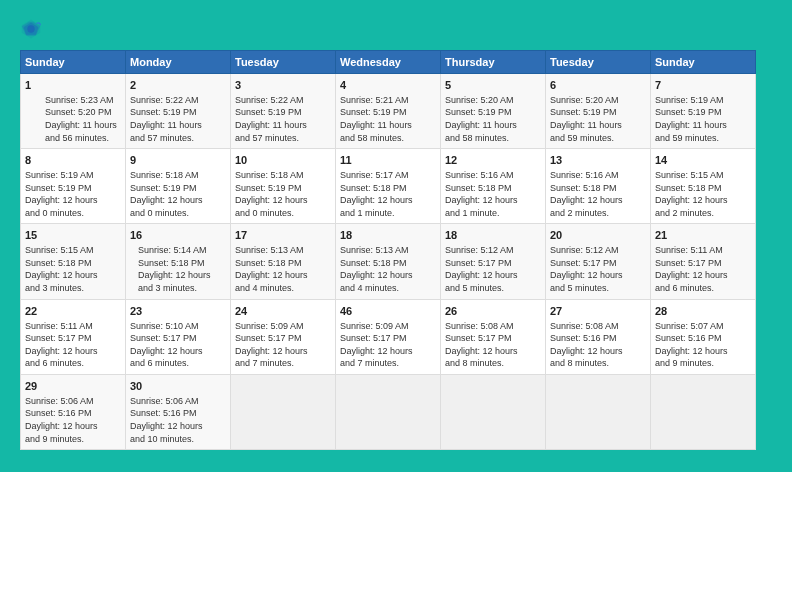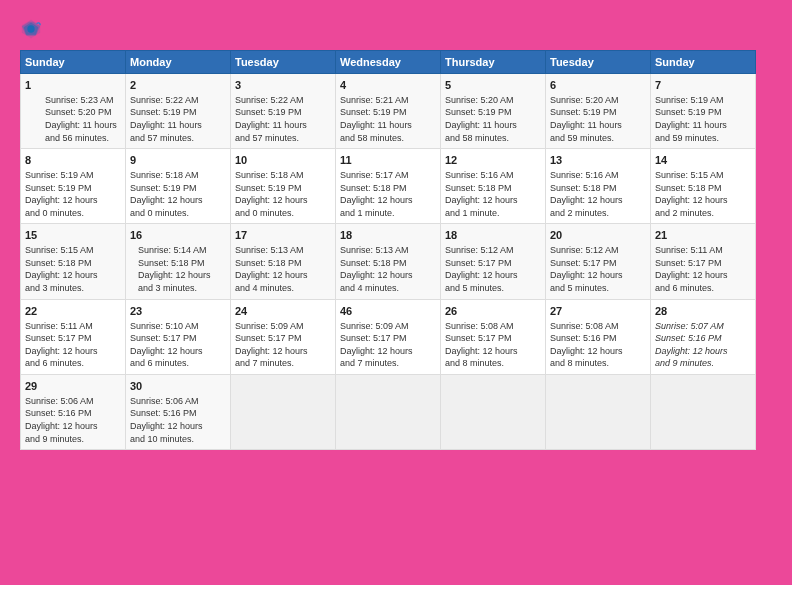--- a/index.html
+++ b/index.html
@@ -5,23 +5,23 @@
     * { margin: 0; padding: 0; box-sizing: border-box; }
     body {
       font-family: Arial, sans-serif;
       background: #fff;
       width: 792px;
       height: 612px;
       overflow: hidden;
     }
     .page {
       width: 792px;
-      height: 585px;
+      height: 472px;
       padding: 18px 36px 12px 20px;
-      background: #ec4899;
+      background: #14b8a6;
     }
     .header {
       display: flex;
       justify-content: space-between;
       align-items: flex-start;
       margin-bottom: 10px;
     }
     .logo {
       display: flex;
       align-items: center;
@@ -323,21 +323,21 @@
           </td>
           <td>
             <span class="day-num">27</span>
             <div class="day-info" style="white-space: pre-line;">Sunrise: 5:08 AM
 Sunset: 5:16 PM
 Daylight: 12 hours
 and 8 minutes.</div>
           </td>
           <td>
             <span class="day-num">28</span>
-            <div class="day-info" style="white-space: pre-line; font-style: italic;">Sunrise: 5:07 AM
+            <div class="day-info" style="white-space: pre-line;">Sunrise: 5:07 AM
 Sunset: 5:16 PM
 Daylight: 12 hours
 and 9 minutes.</div>
           </td>
         </tr>
         <tr>
           <td>
             <span class="day-num">29</span>
             <div class="day-info" style="white-space: pre-line;">Sunrise: 5:06 AM
 Sunset: 5:16 PM

